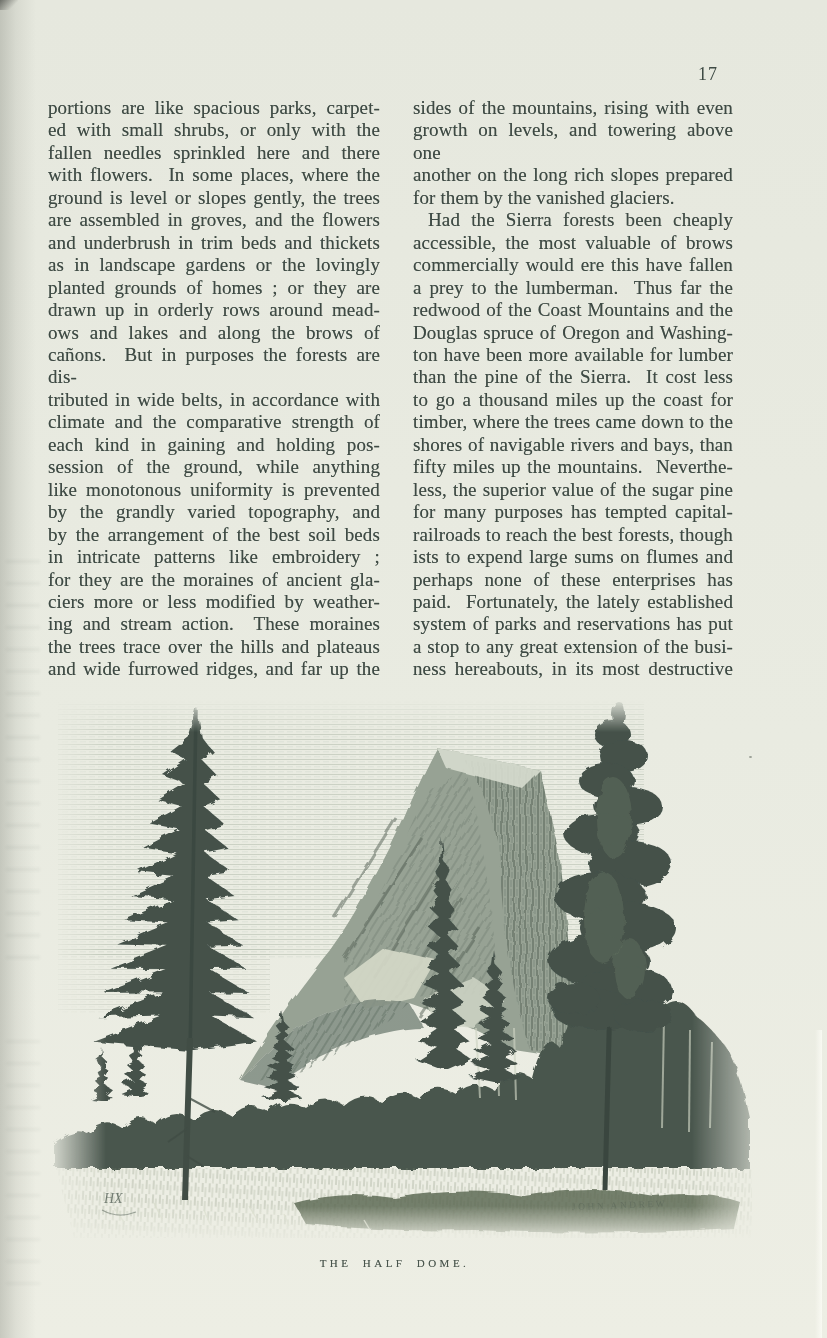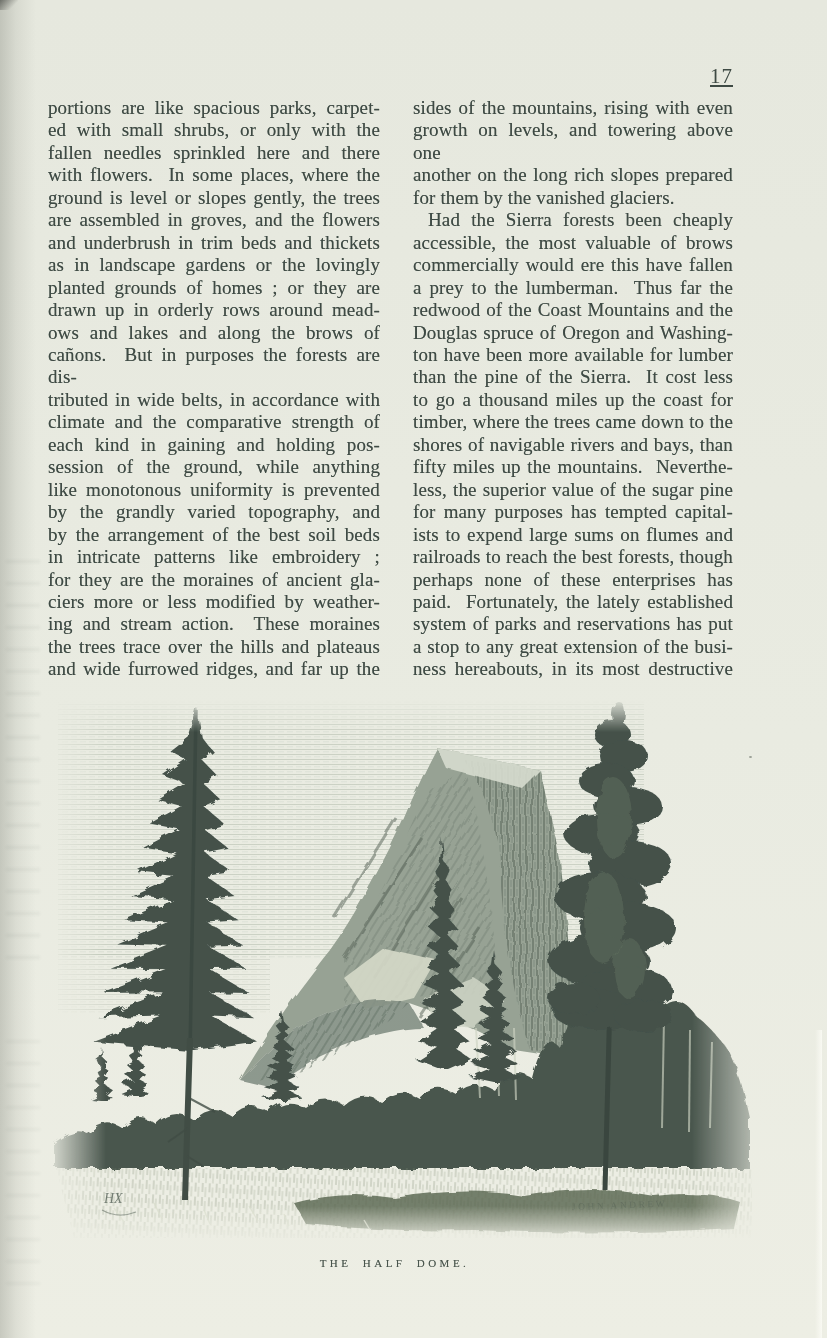--- a/index.html
+++ b/index.html
@@ -13,22 +13,22 @@
     background:linear-gradient(90deg,rgba(110,114,104,.30),rgba(110,114,104,.12) 45%,rgba(110,114,104,0));}
   .corner{position:absolute;left:0;top:0;width:18px;height:10px;
     background:linear-gradient(135deg,rgba(40,42,38,.55),rgba(40,42,38,0) 70%);}
   .redge{position:absolute;right:5px;top:1030px;width:7px;height:308px;
     background:linear-gradient(90deg,rgba(255,255,255,0),rgba(251,251,245,.85));}
   .ghost{position:absolute;left:6px;width:34px;opacity:.06;filter:blur(1.5px);
     background:repeating-linear-gradient(180deg,#3e4a44 0 3px,transparent 3px 22px);}
   .g1{top:560px;height:400px;}
   .g2{top:1040px;height:250px;opacity:.045;}
   .speck{position:absolute;left:749px;top:756px;width:3px;height:2px;background:#5a6158;opacity:.55;border-radius:50%;}
-  .pageno{position:absolute;top:64px;left:698px;width:35px;text-align:right;
-    font-size:21px;letter-spacing:1px;text-decoration:underline;}
+  .pageno{position:absolute;top:64px;left:698px;width:35px;
+    font-size:18px;letter-spacing:1px;}
   .col{position:absolute;top:97px;font-size:19px;line-height:22.45px;}
   #colL{left:48px;width:332px;}
   #colR{left:413px;width:320px;}
   .para{margin:0;}
   .line{text-align:justify;text-align-last:justify;white-space:pre-wrap;letter-spacing:.12px;
     text-shadow:0 0 .4px rgba(62,74,68,.55);}
   .line.last{text-align-last:left;}
   .line.indent{text-indent:15px;}
   #illu{position:absolute;left:44px;top:698px;}
   .caption{position:absolute;top:1257px;left:0;width:789px;text-align:center;
@@ -91,22 +91,22 @@
       <div class="line">redwood of the Coast Mountains and the</div>
       <div class="line">Douglas spruce of Oregon and Washing-</div>
       <div class="line">ton have been more available for lumber</div>
       <div class="line">than the pine of the Sierra.  It cost less</div>
       <div class="line">to go a thousand miles up the coast for</div>
       <div class="line">timber, where the trees came down to the</div>
       <div class="line">shores of navigable rivers and bays, than</div>
       <div class="line">fifty miles up the mountains.  Neverthe-</div>
       <div class="line">less, the superior value of the sugar pine</div>
       <div class="line">for many purposes has tempted capital-</div>
+      <div class="line">railroads to reach the best forests, though</div>
       <div class="line">ists to expend large sums on flumes and</div>
-      <div class="line">railroads to reach the best forests, though</div>
       <div class="line">perhaps none of these enterprises has</div>
       <div class="line">paid.  Fortunately, the lately established</div>
       <div class="line">system of parks and reservations has put</div>
       <div class="line">a stop to any great extension of the busi-</div>
       <div class="line">ness hereabouts, in its most destructive</div>
     </div>
   </div>
 
 <svg id="illu" viewBox="0 0 740 545" width="740" height="545" xmlns="http://www.w3.org/2000/svg">
   <defs>

